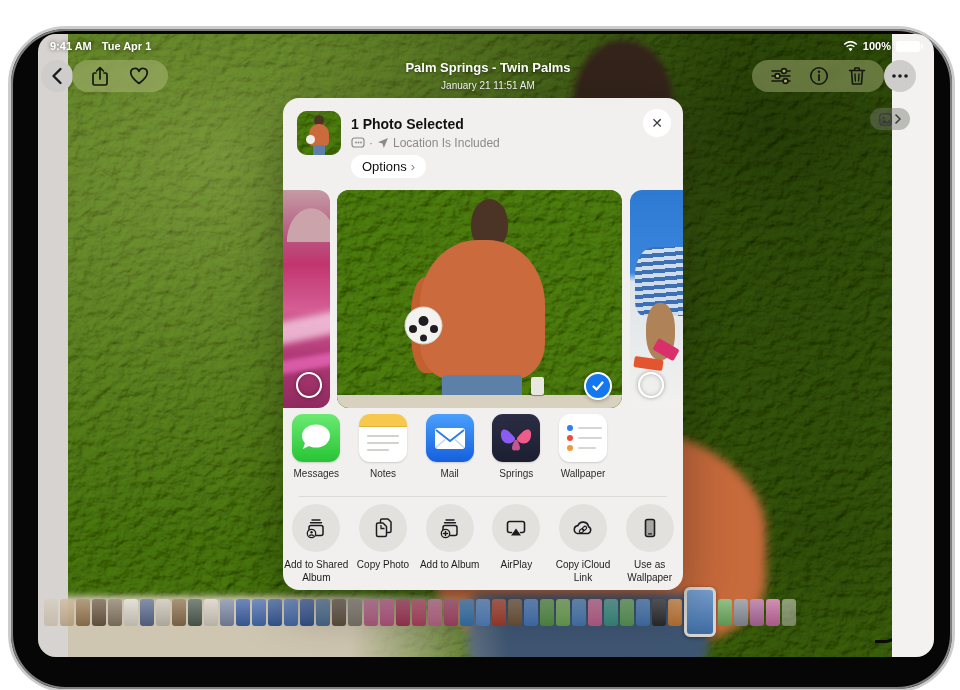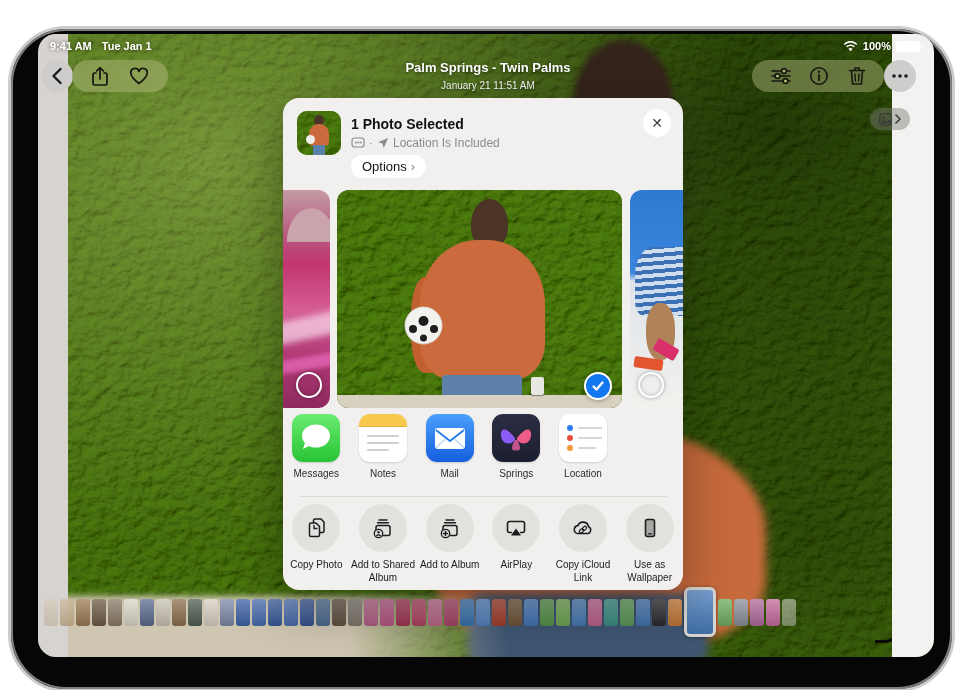--- a/index.html
+++ b/index.html
@@ -208,21 +208,21 @@
         <div class="thumb sel" style="background: linear-gradient(rgba(255, 255, 255, 0.25), rgba(0, 0, 0, 0.15)), rgb(74, 127, 192);"></div>
         <div class="thumb" style="background: linear-gradient(rgba(255, 255, 255, 0.25), rgba(0, 0, 0, 0.15)), rgb(111, 174, 96);"></div>
         <div class="thumb" style="background: linear-gradient(rgba(255, 255, 255, 0.25), rgba(0, 0, 0, 0.15)), rgb(138, 143, 153);"></div>
         <div class="thumb" style="background: linear-gradient(rgba(255, 255, 255, 0.25), rgba(0, 0, 0, 0.15)), rgb(176, 106, 156);"></div>
         <div class="thumb" style="background: linear-gradient(rgba(255, 255, 255, 0.25), rgba(0, 0, 0, 0.15)), rgb(196, 106, 156);"></div>
         <div class="thumb" style="background: linear-gradient(rgba(255, 255, 255, 0.25), rgba(0, 0, 0, 0.15)), rgb(227, 223, 219); opacity: 0.5;"></div>
       </div>
 
     <div class="status-left">
       <span>9:41 AM</span>
-      <span>Tue Jan 1</span>
+      <span>Tue Apr 1</span>
     </div>
     <div class="status-right">
       <svg width="15" height="11" viewBox="0 0 15 11">
         <path d="M7.5 10.2 L9.6 7.8 A3.4 3.4 0 0 0 5.4 7.8 Z" fill="#fff"></path>
         <path d="M3.6 5.8 A5.6 5.6 0 0 1 11.4 5.8" stroke="#fff" stroke-width="1.5" fill="none"></path>
         <path d="M1.2 3.4 A8.6 8.6 0 0 1 13.8 3.4" stroke="#fff" stroke-width="1.5" fill="none"></path>
       </svg>
       <span>100%</span>
       <span class="battery"></span>
     </div>
@@ -421,54 +421,54 @@
               </div>
             <div class="rem-row" style="top:21px;">
                 <span class="rem-dot" style="background:#eb4d3d;"></span>
                 <span class="rem-ln"></span>
               </div>
             <div class="rem-row" style="top:31px;">
                 <span class="rem-dot" style="background:#f09a37;"></span>
                 <span class="rem-ln" style="width:18px;"></span>
               </div>
           </div>
-          <div class="app-label">Location</div>
+          <div class="app-label">Wallpaper</div>
         </div>
       </div>
 
       <div class="sheet-sep"></div>
 
       <div class="actions-row">
-        <div class="action-item">
-          <div class="action-circle">
-            <svg width="22" height="22" viewBox="0 0 22 22">
-              <path d="M8 4 H14 L17 7 V16 A1.5 1.5 0 0 1 15.5 17.5 H8 A1.5 1.5 0 0 1 6.5 16 V5.5 A1.5 1.5 0 0 1 8 4 Z" stroke="#1c1c1e" stroke-width="1.5" fill="none" stroke-linejoin="round" transform="translate(2,-2)"></path>
-              <path d="M8 4 H13 L16.5 7.5 V16 A1.5 1.5 0 0 1 15 17.5 H8 A1.5 1.5 0 0 1 6.5 16 V5.5 A1.5 1.5 0 0 1 8 4 Z" stroke="#1c1c1e" stroke-width="1.5" fill="#e3e1de" stroke-linejoin="round" transform="translate(-2,2)"></path>
-              <path d="M11 6 V9.5 H14.5" stroke="#1c1c1e" stroke-width="1.3" fill="none" transform="translate(-2,2)"></path>
-            </svg>
-          </div>
-          <div class="action-label">Copy Photo</div>
-        </div>
         <div class="action-item">
           <div class="action-circle">
             <svg width="22" height="22" viewBox="0 0 22 22">
               <line x1="7" y1="3" x2="15" y2="3" stroke="#1c1c1e" stroke-width="1.4" stroke-linecap="round"></line>
               <line x1="5.5" y1="5.8" x2="16.5" y2="5.8" stroke="#1c1c1e" stroke-width="1.4" stroke-linecap="round"></line>
               <rect x="4" y="8.5" width="14" height="10" rx="2" stroke="#1c1c1e" stroke-width="1.5" fill="none"></rect>
               <circle cx="6.5" cy="16.5" r="4.5" fill="#e3e1de"></circle>
               <circle cx="6.5" cy="16.5" r="4.2" stroke="#1c1c1e" stroke-width="1.3" fill="none"></circle>
               <circle cx="6.5" cy="15.3" r="1.2" fill="#1c1c1e"></circle>
               <path d="M4.4 19 A2.6 2.6 0 0 1 8.6 19" stroke="#1c1c1e" stroke-width="1.3" fill="none"></path>
             </svg>
           </div>
           <div class="action-label">Add to Shared Album</div>
         </div>
         <div class="action-item">
           <div class="action-circle">
             <svg width="22" height="22" viewBox="0 0 22 22">
+              <path d="M8 4 H14 L17 7 V16 A1.5 1.5 0 0 1 15.5 17.5 H8 A1.5 1.5 0 0 1 6.5 16 V5.5 A1.5 1.5 0 0 1 8 4 Z" stroke="#1c1c1e" stroke-width="1.5" fill="none" stroke-linejoin="round" transform="translate(2,-2)"></path>
+              <path d="M8 4 H13 L16.5 7.5 V16 A1.5 1.5 0 0 1 15 17.5 H8 A1.5 1.5 0 0 1 6.5 16 V5.5 A1.5 1.5 0 0 1 8 4 Z" stroke="#1c1c1e" stroke-width="1.5" fill="#e3e1de" stroke-linejoin="round" transform="translate(-2,2)"></path>
+              <path d="M11 6 V9.5 H14.5" stroke="#1c1c1e" stroke-width="1.3" fill="none" transform="translate(-2,2)"></path>
+            </svg>
+          </div>
+          <div class="action-label">Copy Photo</div>
+        </div>
+        <div class="action-item">
+          <div class="action-circle">
+            <svg width="22" height="22" viewBox="0 0 22 22">
               <line x1="7" y1="3" x2="15" y2="3" stroke="#1c1c1e" stroke-width="1.4" stroke-linecap="round"></line>
               <line x1="5.5" y1="5.8" x2="16.5" y2="5.8" stroke="#1c1c1e" stroke-width="1.4" stroke-linecap="round"></line>
               <rect x="4" y="8.5" width="14" height="10" rx="2" stroke="#1c1c1e" stroke-width="1.5" fill="none"></rect>
               <circle cx="6.5" cy="16.5" r="4.5" fill="#e3e1de"></circle>
               <circle cx="6.5" cy="16.5" r="4.2" stroke="#1c1c1e" stroke-width="1.3" fill="none"></circle>
               <line x1="6.5" y1="14.4" x2="6.5" y2="18.6" stroke="#1c1c1e" stroke-width="1.4" stroke-linecap="round"></line>
               <line x1="4.4" y1="16.5" x2="8.6" y2="16.5" stroke="#1c1c1e" stroke-width="1.4" stroke-linecap="round"></line>
             </svg>
           </div>
           <div class="action-label">Add to Album</div>

